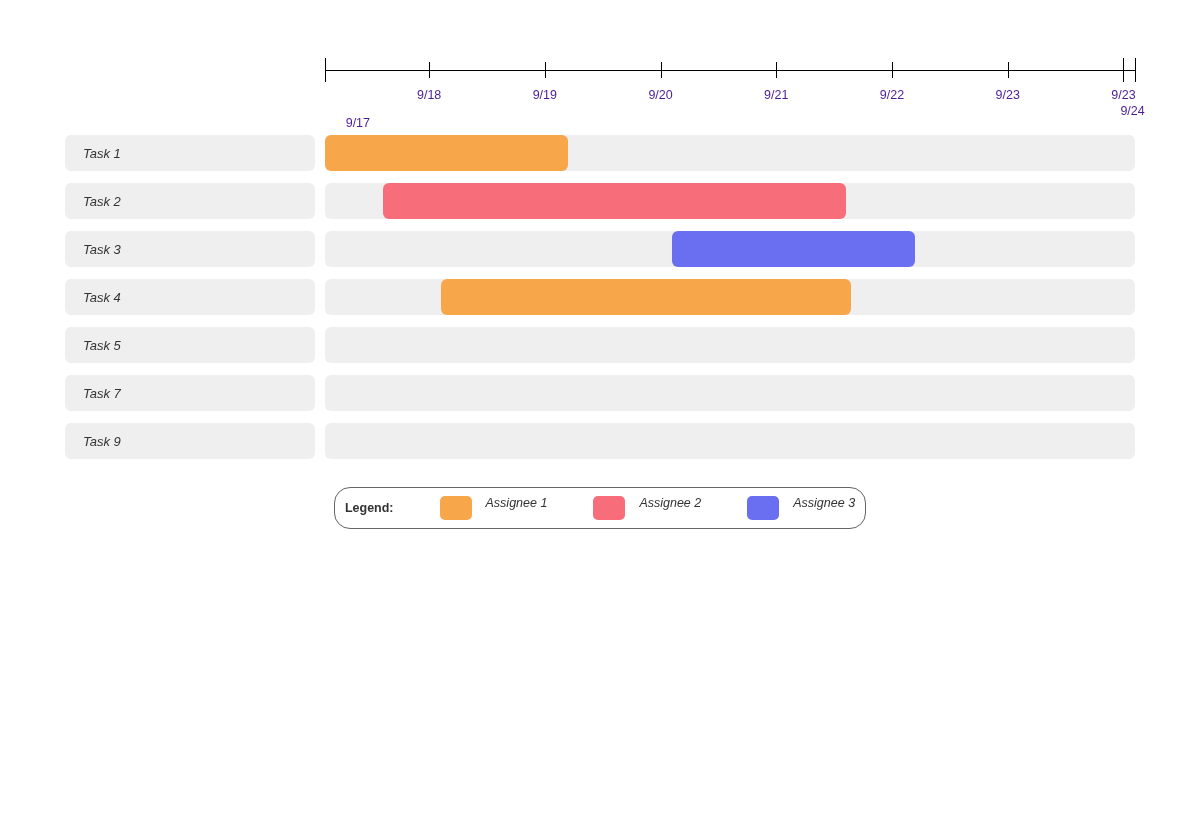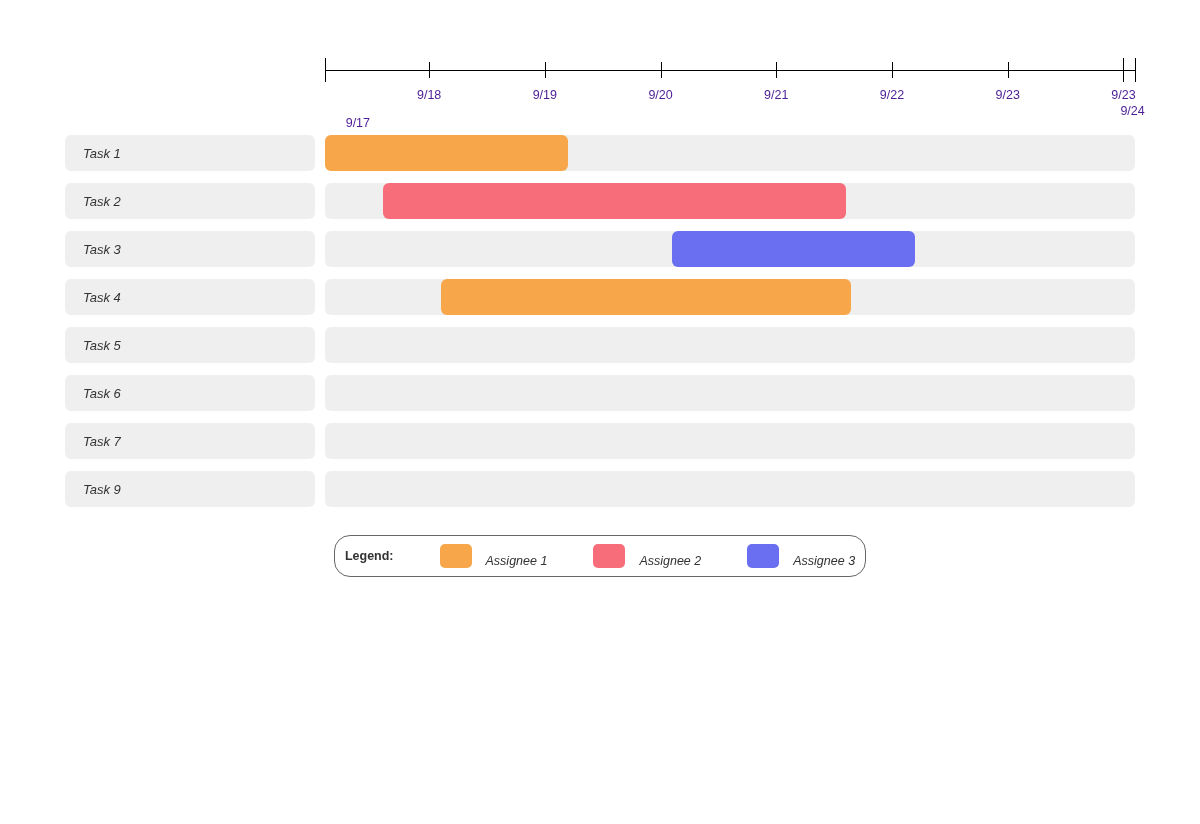--- a/index.html
+++ b/index.html
@@ -106,21 +106,21 @@
     gap: 30px;
     font-size: 12.5px;
   }
   .legend-title {
     font-weight: 700;
     font-style: normal;
     color: #333;
   }
   .legend-item {
     display: flex;
-    align-items: flex-end;
+    align-items: flex-start;
     gap: 14px;
     font-style: italic;
     margin-left: 16px;
   }
   .legend-swatch {
     width: 32px;
     height: 24px;
     border-radius: 5px;
   }
 </style>
@@ -176,24 +176,20 @@
         <div class="label">Task 4</div>
         <div class="lane">
           <div class="bar" style="left: 115.714px; width: 410.786px; background: rgb(247, 166, 74);"></div>
         </div>
       </div>
       <div class="row">
         <div class="label">Task 5</div>
         <div class="lane"></div>
       </div>
       <div class="row">
-        <div class="label">Task 6</div>
-        <div class="lane"></div>
-      </div>
-      <div class="row">
         <div class="label">Task 7</div>
         <div class="lane"></div>
       </div>
       <div class="row">
         <div class="label">Task 9</div>
         <div class="lane"></div>
       </div>
     </div>
 
   <div class="legend">

